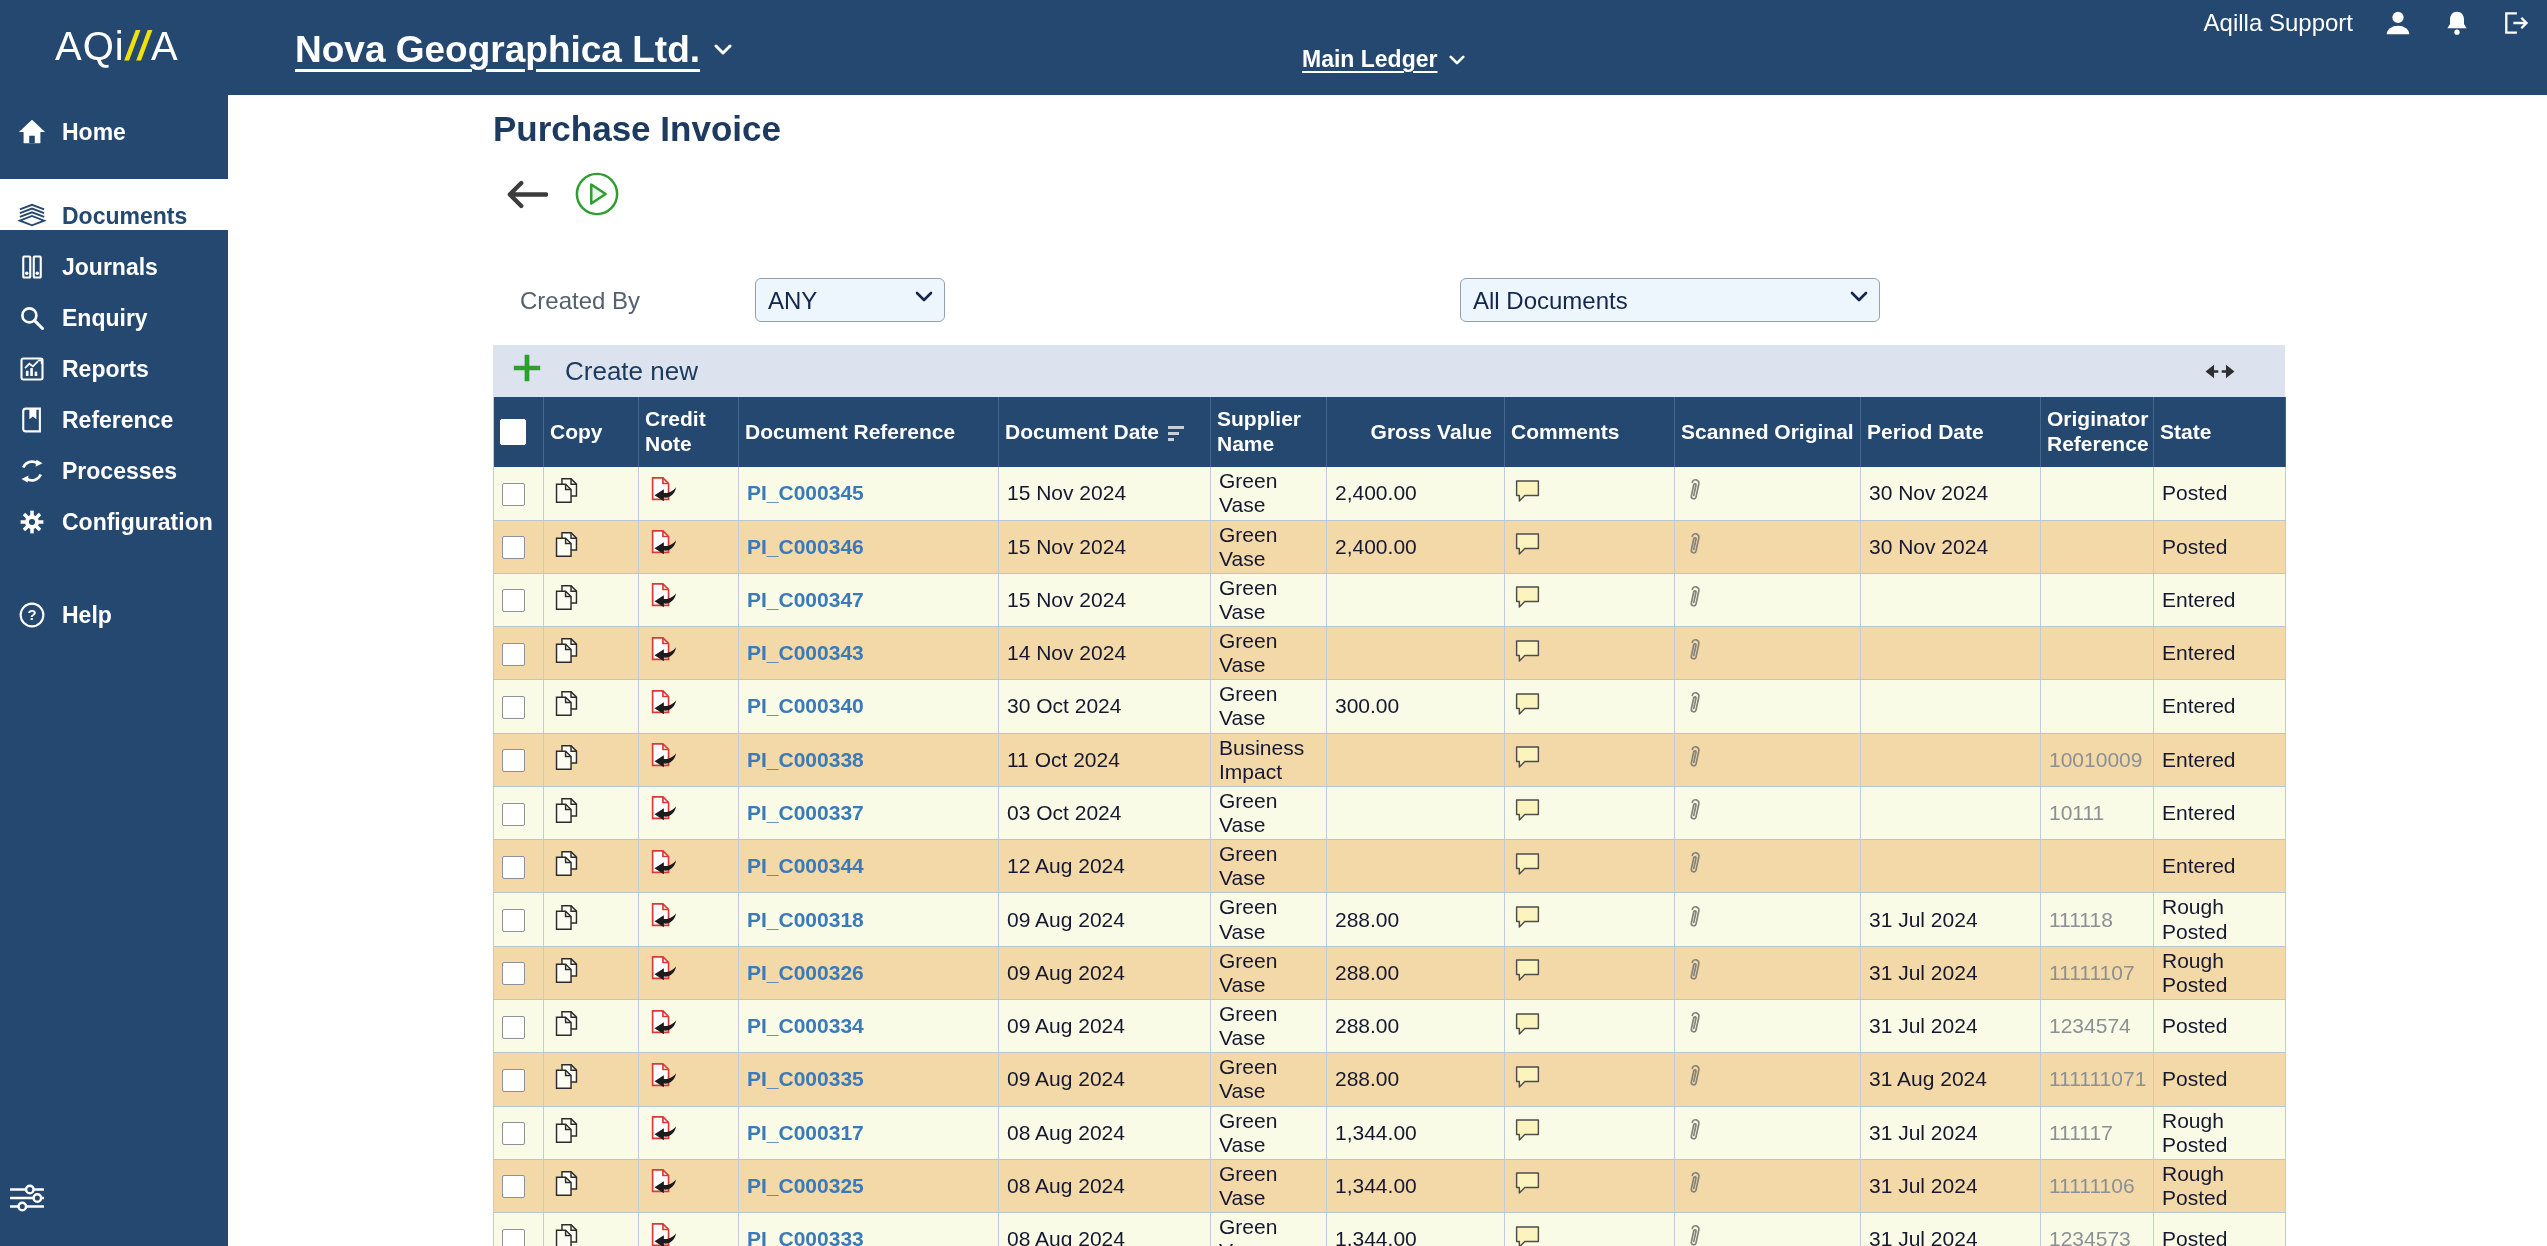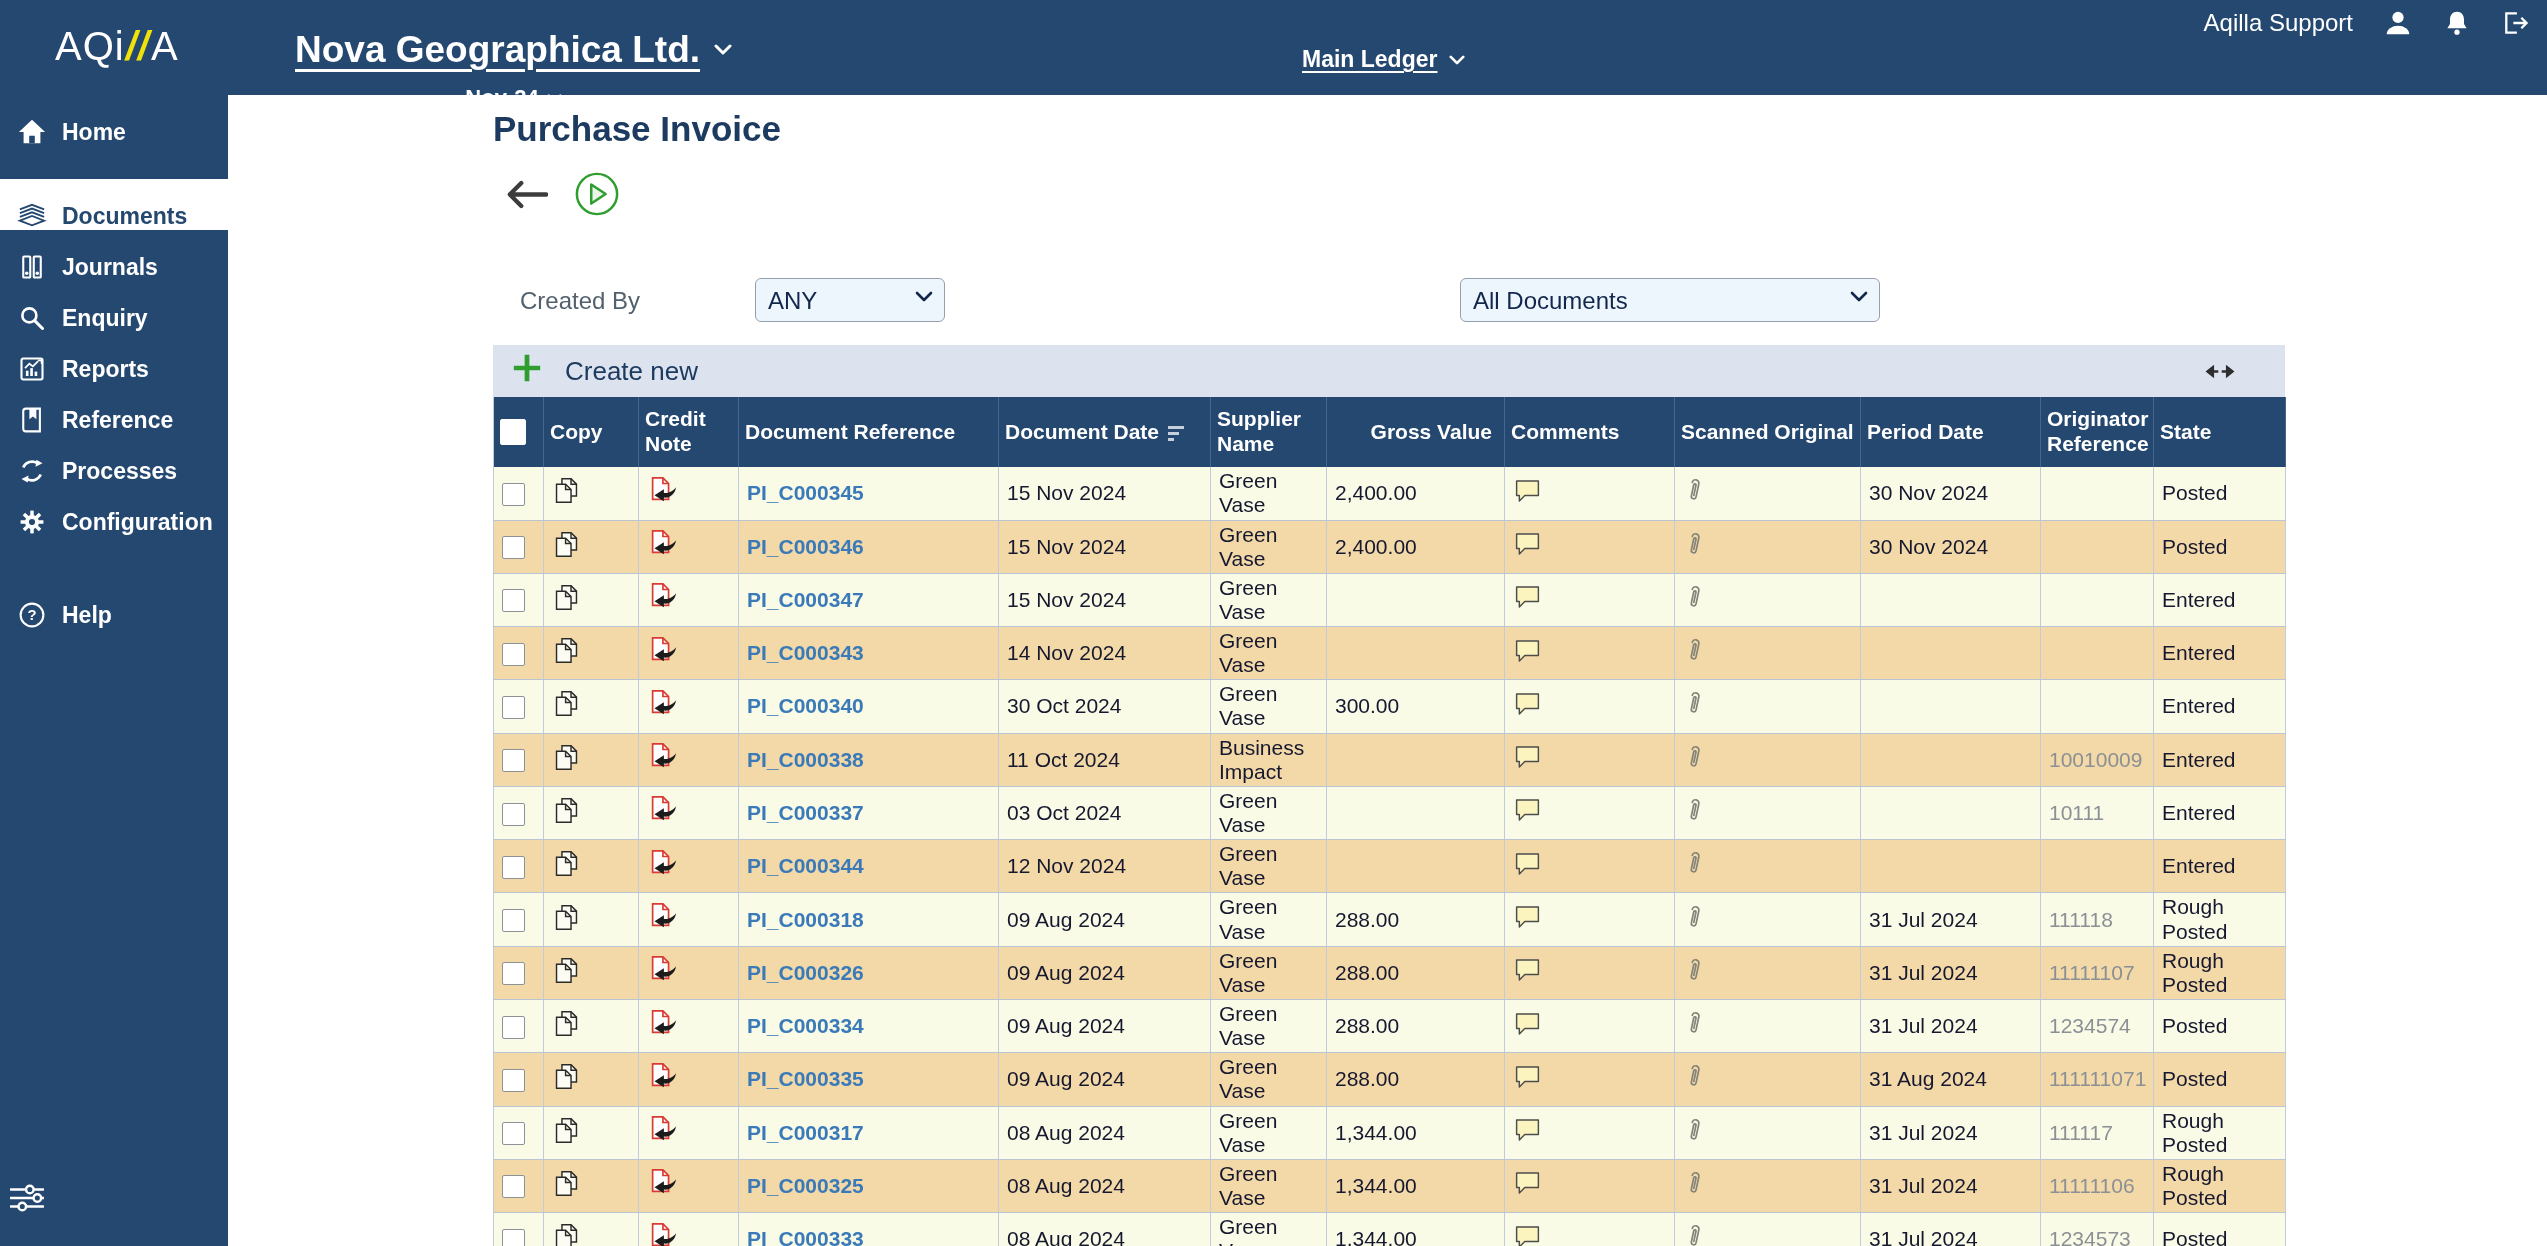--- a/index.html
+++ b/index.html
@@ -9,21 +9,21 @@
 
   
   .topbar{position:absolute;left:0;top:0;width:2547px;height:95px;background:#254870;color:#fff;z-index:2;}
   .sidebar{position:absolute;left:0;top:0;width:228px;height:1246px;background:#254870;color:#fff;z-index:3;}
   .main{position:absolute;left:228px;top:95px;right:0;bottom:0;background:#fff;overflow:hidden;z-index:1;}
 
   
   .company-block{position:absolute;left:295px;top:6px;}
   .company-row{display:flex;align-items:center;gap:14px;margin-top:23px;}
   .company{font-size:37px;font-weight:bold;color:#fff;text-decoration:underline;text-decoration-thickness:3px;text-underline-offset:7px;cursor:pointer;}
-  .period-row{display:flex;align-items:center;gap:8px;margin-top:14px;justify-content:center;}
+  .period-row{display:flex;align-items:center;gap:8px;margin-top:20px;}
   .period{font-size:22px;font-weight:bold;color:#fff;text-decoration:underline;text-decoration-thickness:2px;text-underline-offset:4px;cursor:pointer;}
   .ledger-block{position:absolute;left:1302px;top:46px;display:flex;align-items:center;gap:12px;}
   .ledger-block a{font-size:23px;font-weight:bold;color:#fff;text-decoration:underline;text-decoration-thickness:2px;text-underline-offset:4px;cursor:pointer;}
   .user-block{position:absolute;right:16px;top:8px;display:flex;align-items:center;gap:30px;font-size:24px;}
   .user-block .uicon{cursor:pointer;display:inline-flex;}
 
   
   .logo{position:absolute;left:55px;top:24px;font-size:40px;letter-spacing:1px;color:#fff;cursor:pointer;}
   .logo .slashes{color:#f0e10a;font-style:italic;font-weight:bold;padding:0 1px;}
   nav{position:absolute;top:95px;left:0;right:0;}
@@ -680,21 +680,21 @@
     <td class="c-credit">
       <span class="cellicon">
         <svg viewBox="0 0 32 32" width="30" height="30">
                   <path d="M6 2 h11 l6 6 v17 h-17 z" fill="#fff" stroke="#d93a32" stroke-width="1.8"></path>
                   <path d="M17 2 v6 h6" fill="none" stroke="#d93a32" stroke-width="1.8"></path>
                   <path d="M31 12 C30 19 24 24 18 23 L18 27 L8 20.5 L18 14 L18 18 C23 19 28 16 31 12 Z" fill="#1c1c1c"></path>
                 </svg>
       </span>
     </td>
     <td class="c-ref"><a class="doclink" href="#">PI_C000344</a></td>
-    <td class="c-date">12 Nov 2024</td>
+    <td class="c-date">12 Aug 2024</td>
     <td class="c-supplier">Green Vase</td>
     <td class="c-gross"></td>
     <td class="c-comments">
       <span class="cellicon">
         <svg viewBox="0 0 32 28" width="29" height="26">
                   <path d="M4 3 h24 v16 h-15 l-6 6 v-6 h-3 z" fill="#fcf4bf" stroke="#4c4c4c" stroke-width="1.6" stroke-linejoin="round"></path>
                 </svg>
       </span>
     </td>
     <td class="c-scanned">

